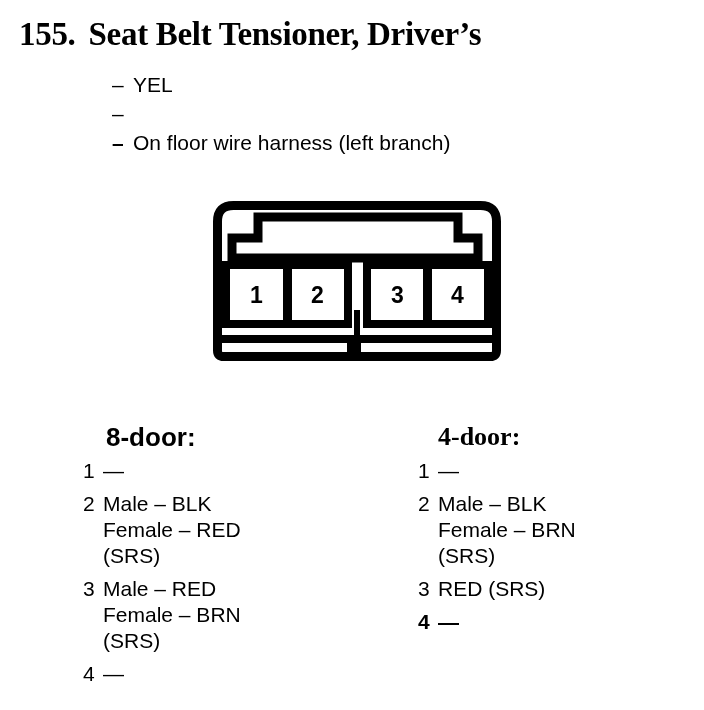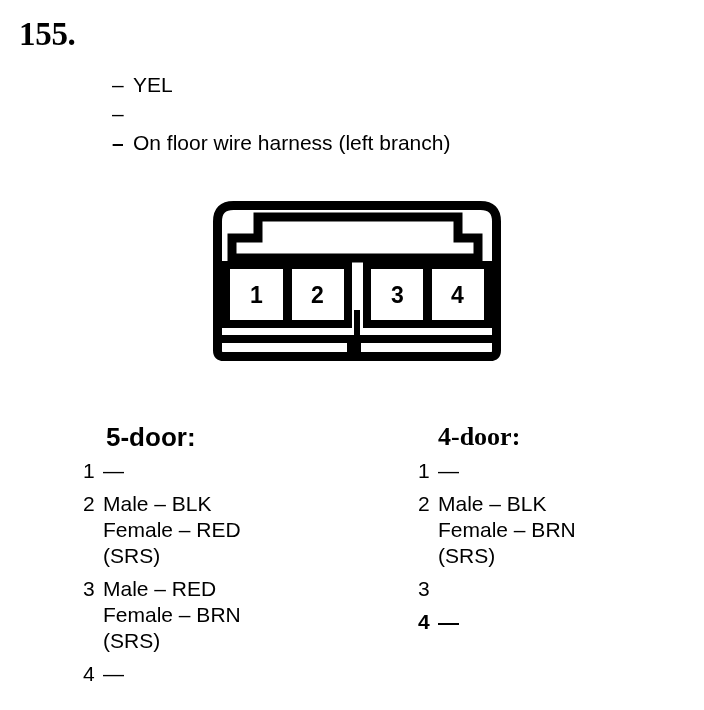--- a/index.html
+++ b/index.html
@@ -56,20 +56,21 @@
   .row.bold { font-weight:bold; }
   .lines div { white-space:nowrap; }
 </style>
 </head>
 <body>
 
 <div>
 
   <div class="abs title-row">
     <span>155.</span>
+    <span>Seat Belt Tensioner, Driver’s</span>
   </div>
 
   <div class="abs bullets">
     <div class="bullet">
       <span class="dash">–</span>
       <span>YEL</span>
     </div>
     <div class="bullet">
       <span class="dash">–</span>
     </div>
@@ -95,21 +96,21 @@
 
     <rect x="149" y="117" width="6" height="26" fill="#000000"></rect>
     <rect x="142" y="143" width="14" height="16" fill="#000000"></rect>
 
     <text x="51.5" y="110">1</text>
     <text x="112.5" y="110">2</text>
     <text x="192.5" y="110">3</text>
     <text x="252.5" y="110">4</text>
   </svg>
 
-  <div class="abs col-heading heading-left">5-door:</div>
+  <div class="abs col-heading heading-left">8-door:</div>
   <div class="abs rows rows-left">
     <div class="row">
       <span class="num">1</span>
       <div class="lines">
           <div>—</div>
         </div>
     </div>
     <div class="row">
       <span class="num">2</span>
       <div class="lines">
@@ -145,20 +146,23 @@
     <div class="row">
       <span class="num">2</span>
       <div class="lines">
         <div>Male – BLK</div>
         <div>Female – BRN</div>
         <div>(SRS)</div>
       </div>
     </div>
     <div class="row">
       <span class="num">3</span>
+      <div class="lines">
+          <div>RED (SRS)</div>
+        </div>
     </div>
     <div class="row bold">
       <span class="num">4</span>
       <div class="lines">
           <div>—</div>
         </div>
     </div>
   </div>
 
 </div>

